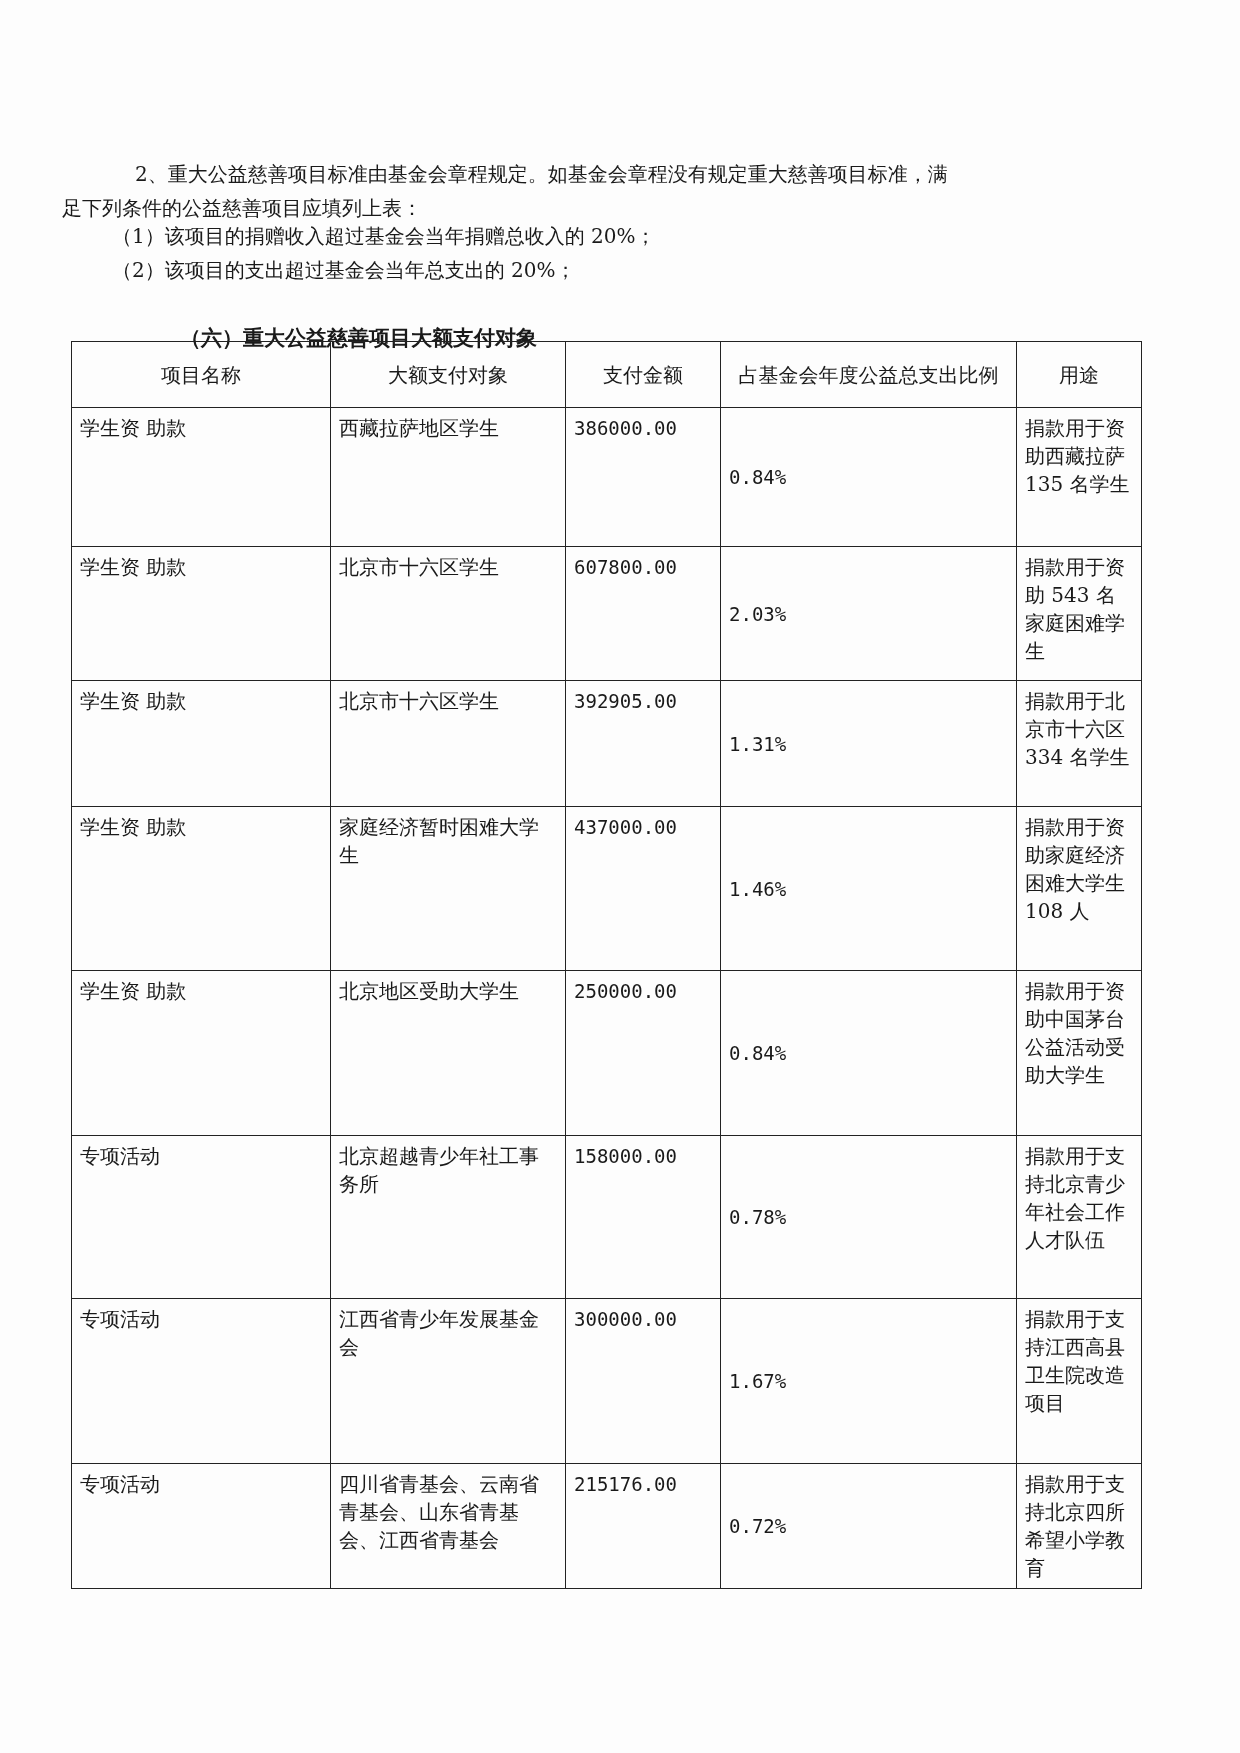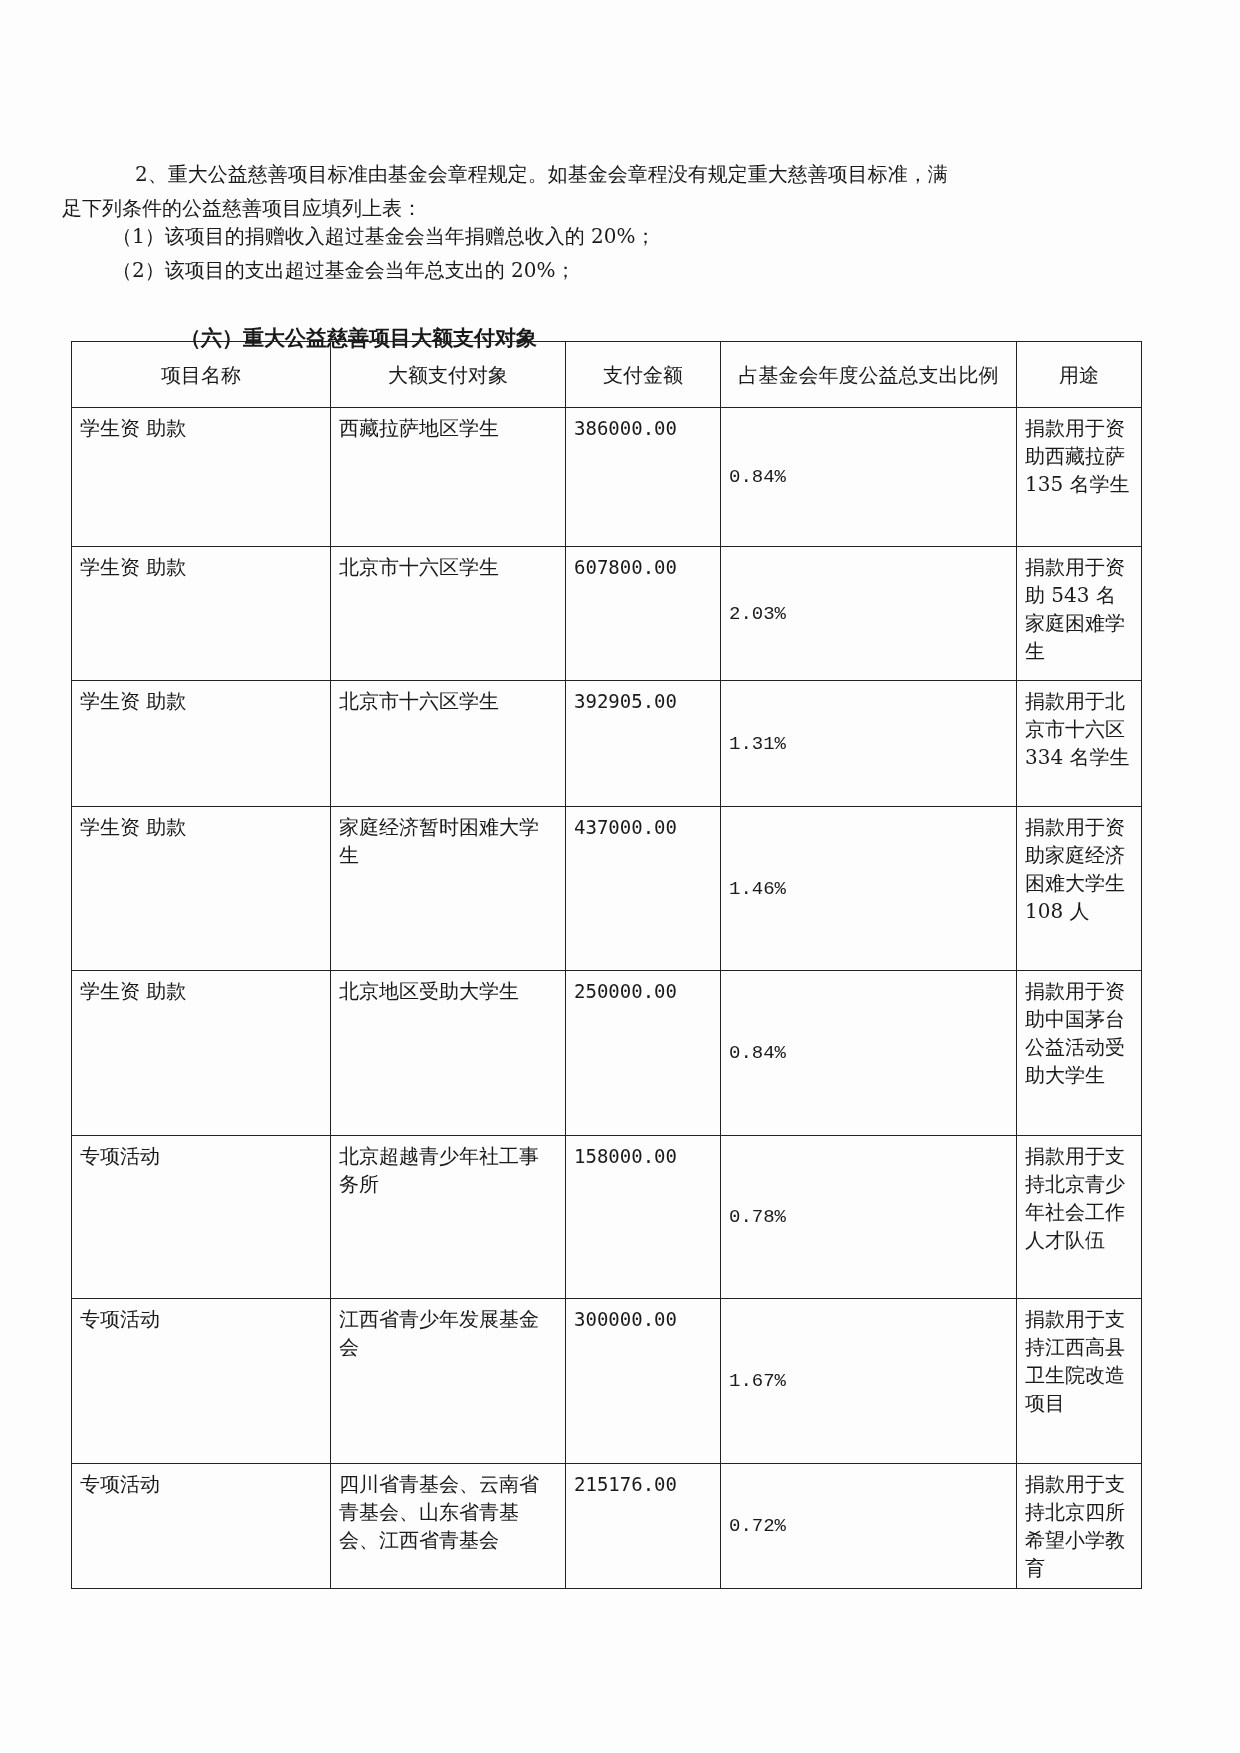--- a/index.html
+++ b/index.html
@@ -20,21 +20,21 @@
   table.grid {
     position: absolute; left: 71px; top: 341px; width: 1070px;
     border-collapse: collapse; table-layout: fixed; font-size: 20px;
   }
   table.grid td, table.grid th {
     border: 1.5px solid #222; vertical-align: top; padding: 6px 8px; line-height: 28px;
     font-weight: normal;
   }
   table.grid th { text-align: center; vertical-align: middle; }
   .mono { font-family: "DejaVu Sans Mono", "Liberation Mono", monospace; font-size: 19px; letter-spacing: 0px; }
-  td.ratio { vertical-align: middle !important; font-family: Liberation Mono, monospace; }
+  td.ratio { vertical-align: middle !important; }
   td.use { padding-left: 10px; padding-right: 4px; line-height: 33px; word-break: break-all; }
 </style>
 </head>
 <body>
 
 <div class="para p1">2、重大公益慈善项目标准由基金会章程规定。如基金会章程没有规定重大慈善项目标准，满</div>
 <div class="para p2">足下列条件的公益慈善项目应填列上表：</div>
 <div class="para p3">（1）该项目的捐赠收入超过基金会当年捐赠总收入的 20%；</div>
 <div class="para p4">（2）该项目的支出超过基金会当年总支出的 20%；</div>
 

